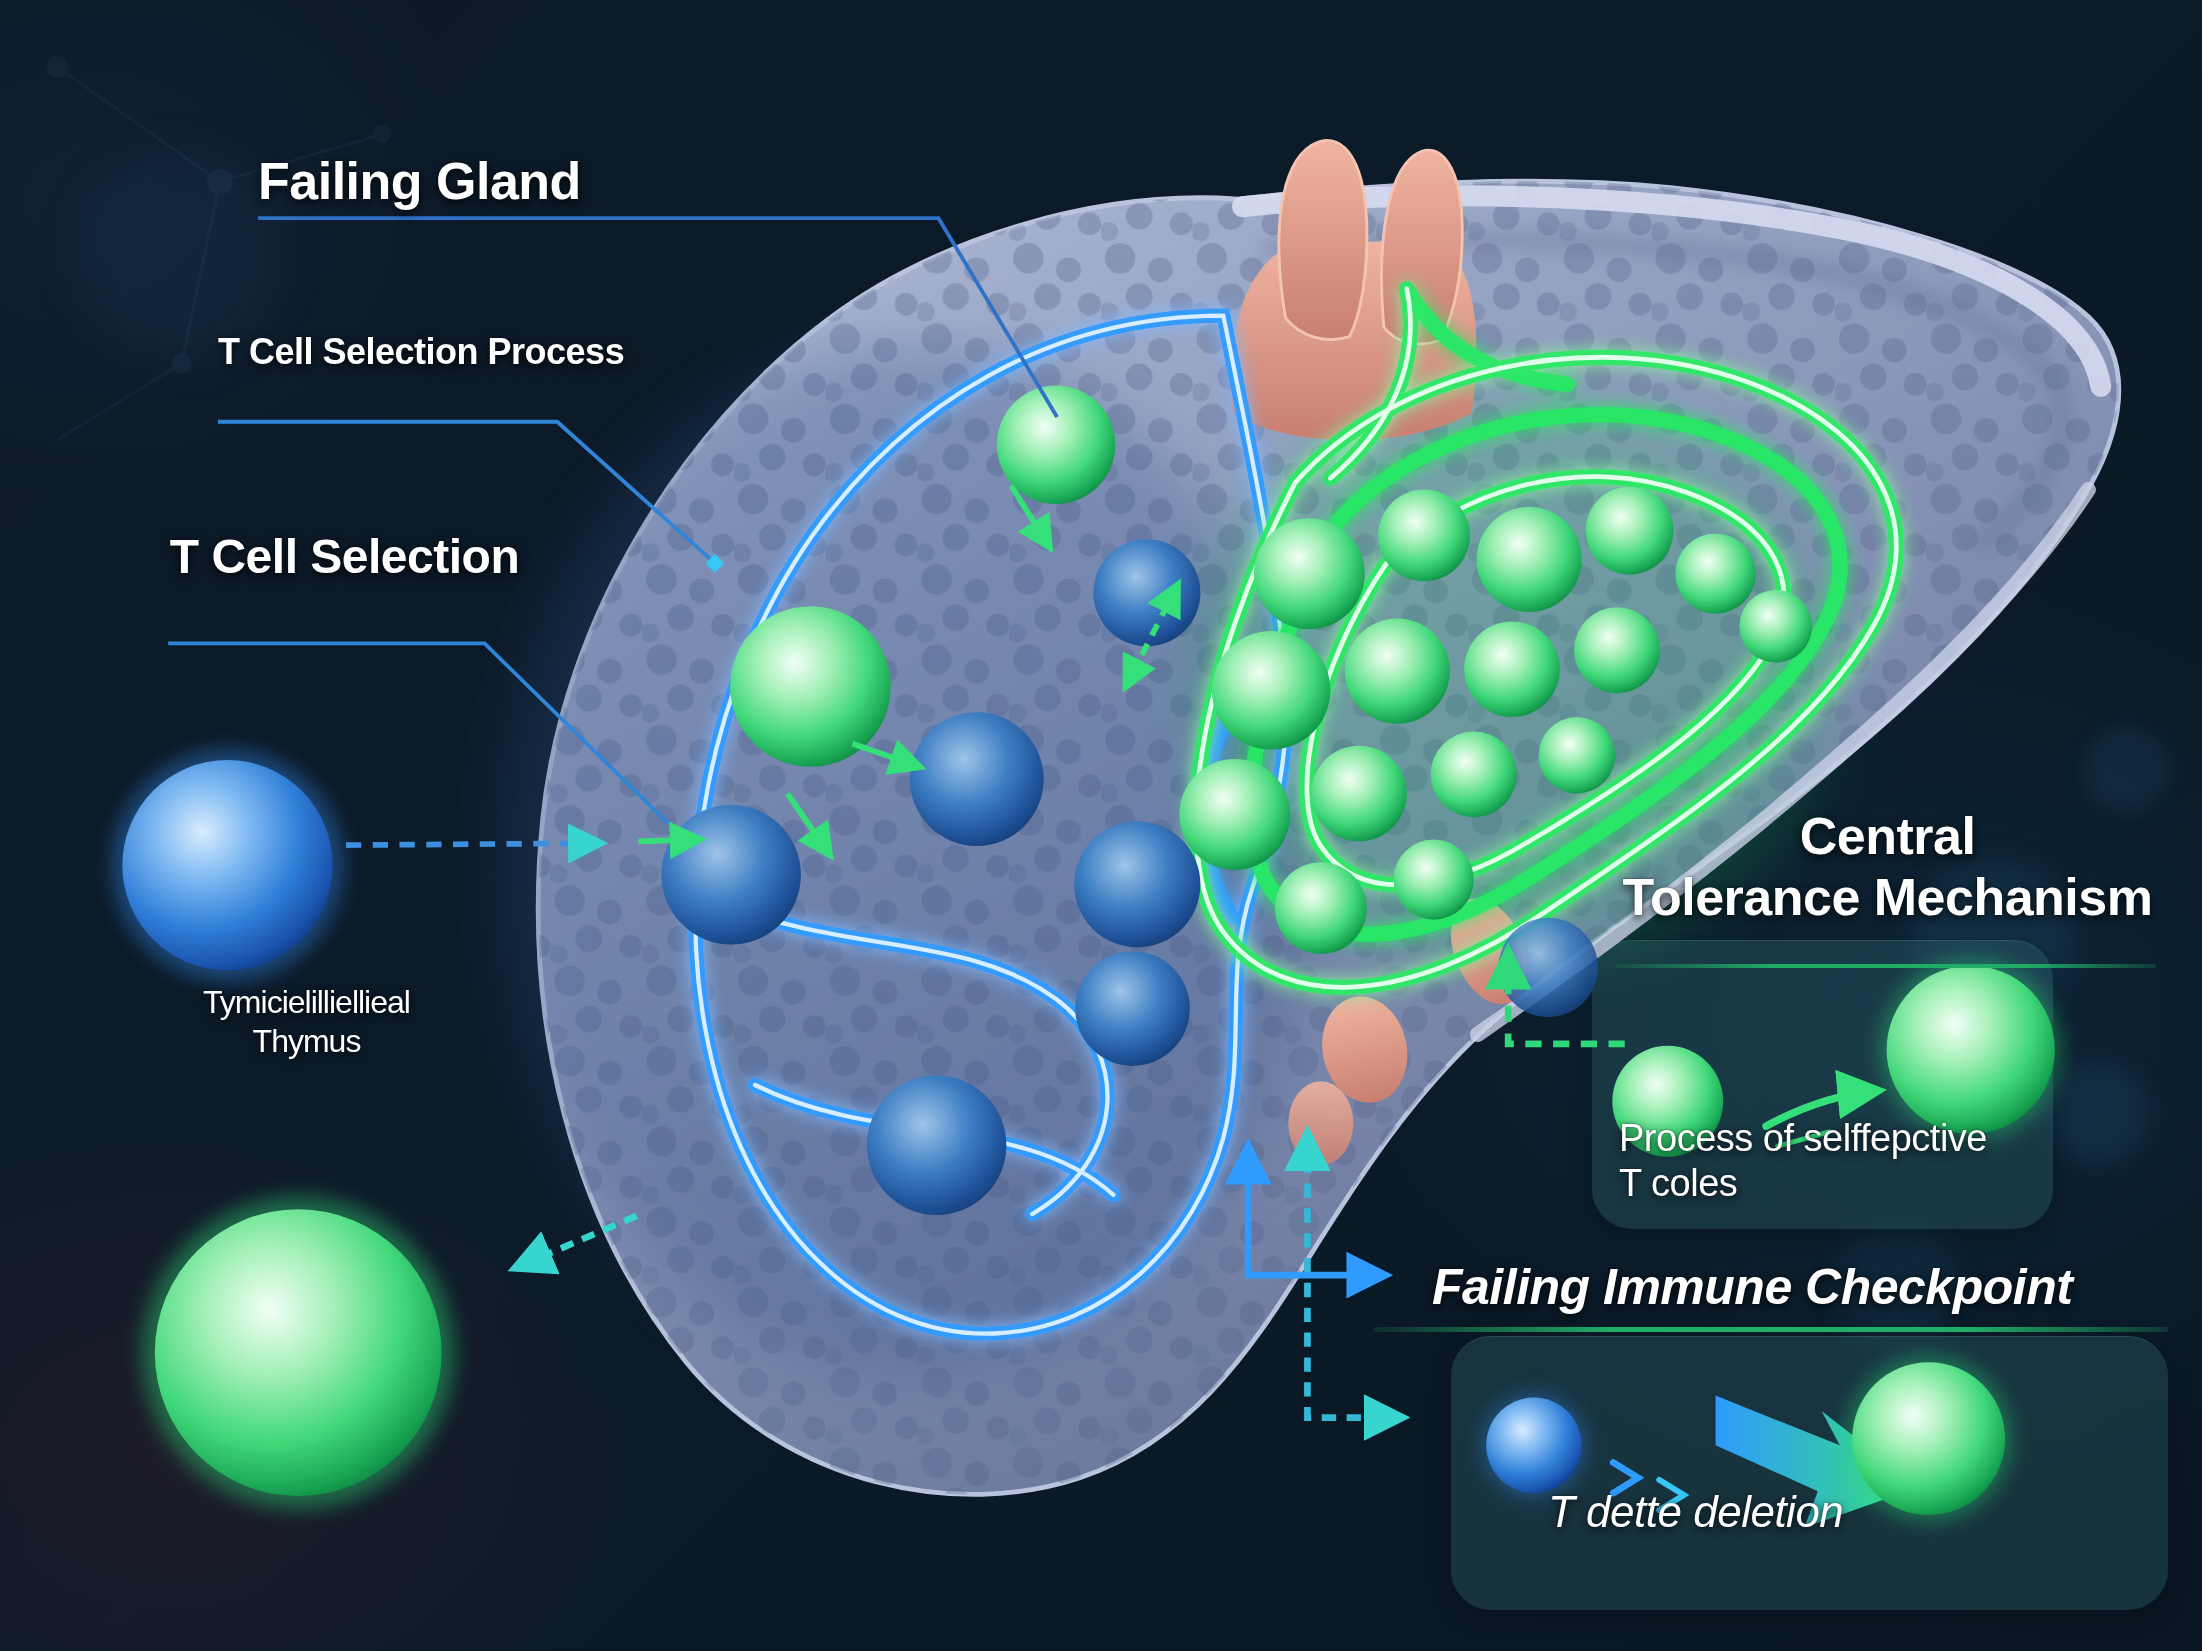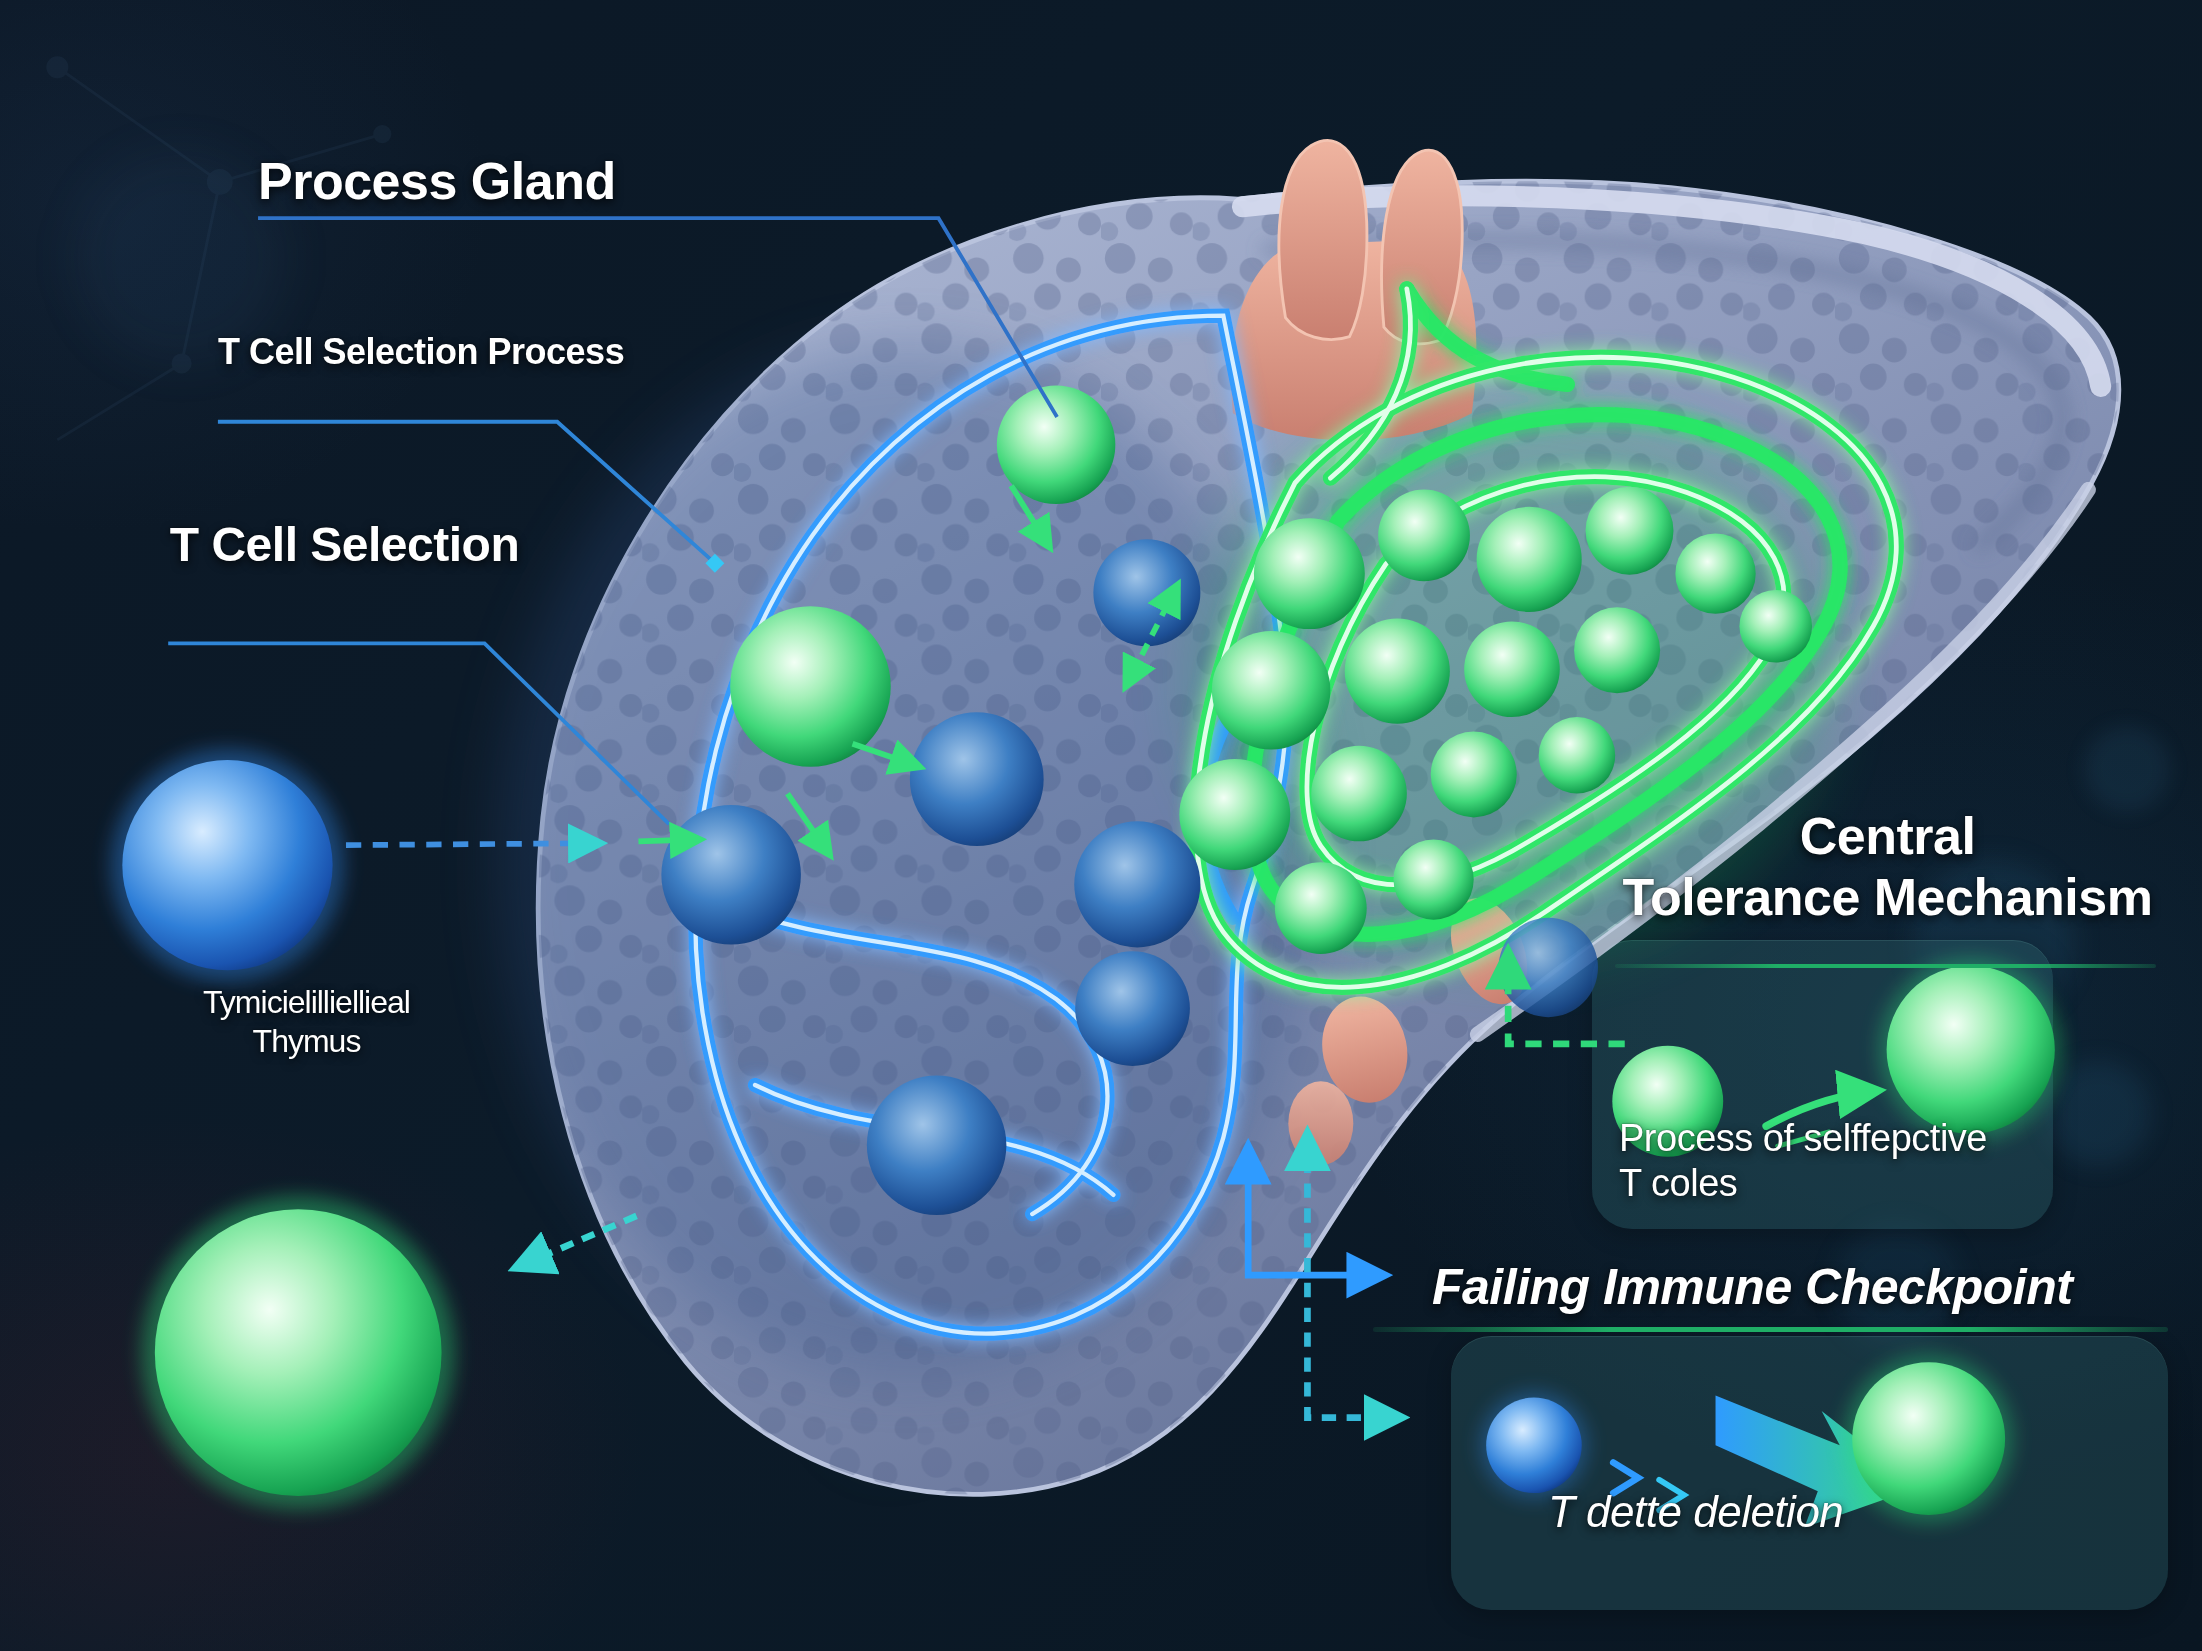--- a/index.html
+++ b/index.html
@@ -252,25 +252,25 @@
       <circle cx="1605" cy="1512" r="56" fill="#2f7fd8" opacity="0.4" filter="url(#soft2)"></circle>
       <circle cx="1605" cy="1512" r="50" fill="url(#blueCell)"></circle>
       <path d="M1688 1530 l26 16 -26 16" fill="none" stroke="#2f9bff" stroke-width="7" stroke-linecap="round"></path>
       <path d="M1736 1548 l26 16 -26 16" fill="none" stroke="#35c8f5" stroke-width="6" stroke-linecap="round"></path>
       <polygon points="1795,1460 1925,1512 1906,1476 2008,1556 1888,1598 1902,1560 1795,1512" fill="url(#arrowGrad)"></polygon>
       <circle cx="2018" cy="1505" r="88" fill="#2fe07a" opacity="0.35" filter="url(#soft2)"></circle>
       <circle cx="2018" cy="1505" r="80" fill="url(#greenCell)"></circle>
     </g>
   </svg>
 
-  <div class="label z3" style="left:258px;top:151px;font-size:52px;">Process Gland</div>
+  <div class="label z3" style="left:258px;top:151px;font-size:52px;">Failing Gland</div>
 
   <div class="label z3" style="left:218px;top:331px;font-size:36px;">T Cell Selection Process</div>
 
-  <div class="label z3 center" style="left:134px;top:516px;width:421px;font-size:48px;line-height:1.2;">
+  <div class="label z3 center" style="left:134px;top:528px;width:421px;font-size:48px;line-height:1.2;">
     <div>T Cell Selection</div>
   </div>
 
   <div class="label z3 center light" style="left:96px;top:983px;width:421px;font-size:32px;line-height:1.22;letter-spacing:-1px;">
     <div>Tymicielilliellieal</div>
     <div>Thymus</div>
   </div>
 
   <div class="label z3 center" style="left:1614px;top:806px;width:547px;font-size:52px;line-height:1.18;">
     <div>Central</div>

